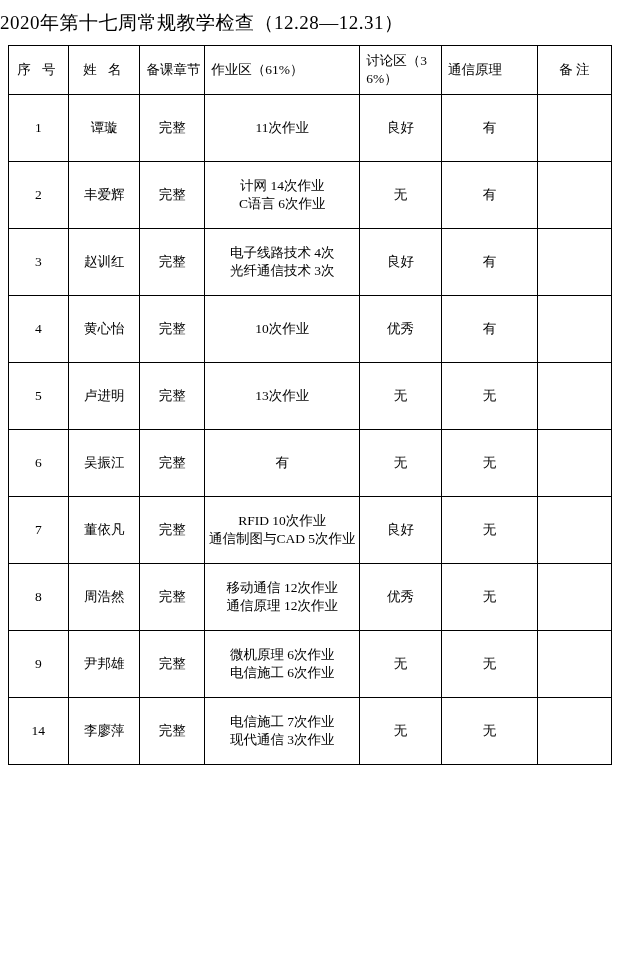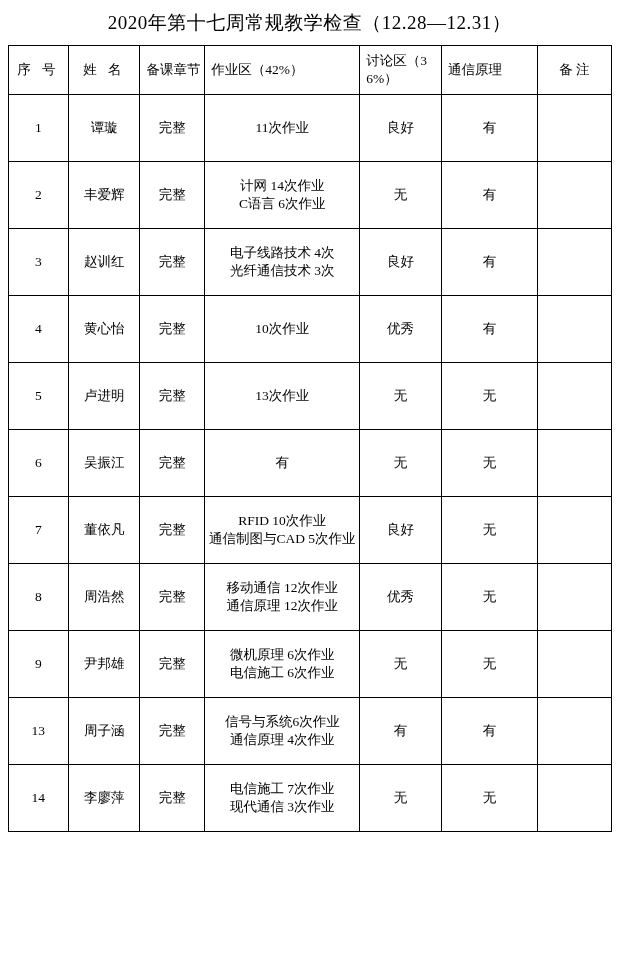--- a/index.html
+++ b/index.html
@@ -14,21 +14,20 @@
     color: #000000;
     overflow: hidden;
   }
   .page {
     width: 619px;
     height: 959px;
     position: relative;
     box-sizing: border-box;
   }
   .doc-title {
-    text-align: center;
     font-family: "Liberation Serif", serif;
     font-size: 19px;
     letter-spacing: 0.5px;
     padding: 10px 0 9px 0;
     white-space: nowrap;
   }
   table.main {
     border-collapse: collapse;
     width: 604px;
     margin: 0 auto;
@@ -84,21 +83,21 @@
       <col class="col-work">
       <col class="col-disc">
       <col class="col-video">
       <col class="col-note">
     </colgroup>
     <thead>
       <tr>
         <th class="hdr-seq">序  号</th>
         <th class="hdr-name">姓  名</th>
         <th class="left-align">备课章节</th>
-        <th class="left-align">作业区（42%）</th>
+        <th class="left-align">作业区（61%）</th>
         <th class="left-align">讨论区（36%）</th>
         <th class="left-align">通信原理</th>
         <th>备  注</th>
       </tr>
     </thead>
     <tbody>
       <tr>
         <td>1</td>
         <td>谭璇</td>
         <td>完整</td>
@@ -178,30 +177,20 @@
         <td>9</td>
         <td>尹邦雄</td>
         <td>完整</td>
         <td class="multiline">微机原理 6次作业
 电信施工 6次作业</td>
         <td>无</td>
         <td>无</td>
         <td></td>
       </tr>
       <tr>
-        <td>13</td>
-        <td>周子涵</td>
-        <td>完整</td>
-        <td class="multiline">信号与系统6次作业
-通信原理  4次作业</td>
-        <td>有</td>
-        <td>有</td>
-        <td></td>
-      </tr>
-      <tr>
         <td>14</td>
         <td>李廖萍</td>
         <td>完整</td>
         <td class="multiline">电信施工  7次作业
 现代通信  3次作业</td>
         <td>无</td>
         <td>无</td>
         <td></td>
       </tr>
     </tbody>

